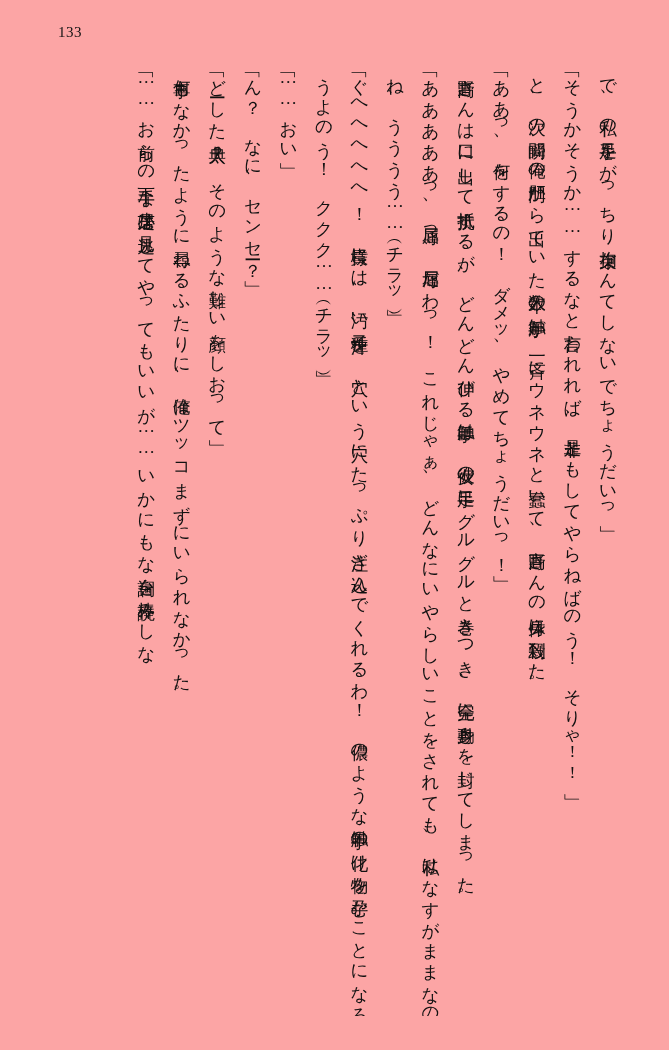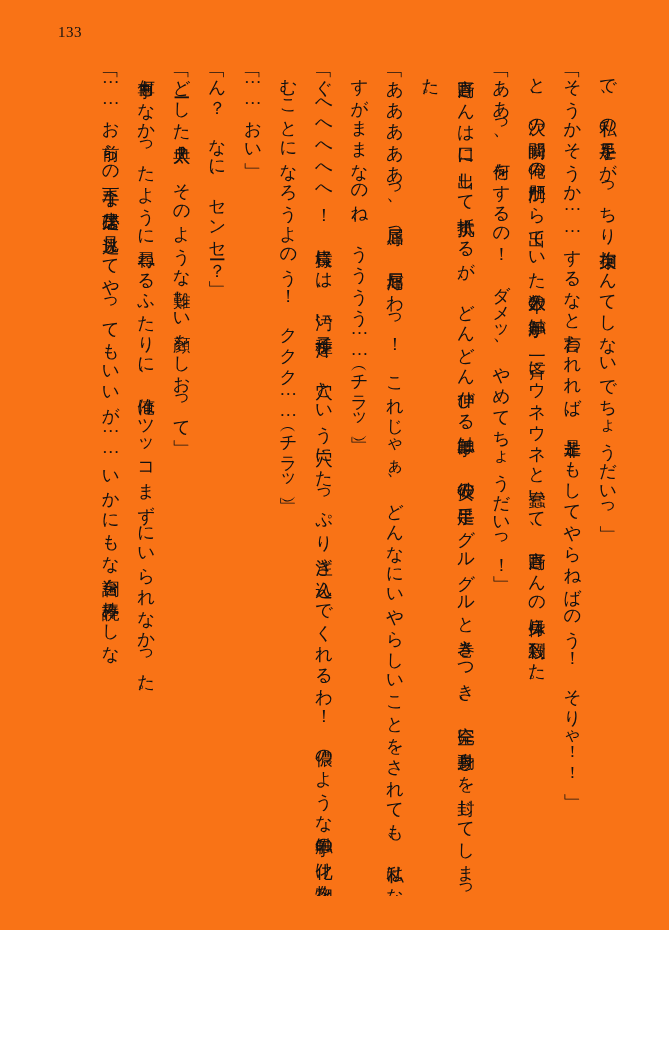--- a/index.html
+++ b/index.html
@@ -7,22 +7,22 @@
     padding: 0;
     background: #ffffff;
   }
   body {
     font-family: "Liberation Serif", "DejaVu Serif", serif;
     color: #111111;
   }
   .page {
     position: relative;
     width: 669px;
-    height: 930px;
-    background: #f97316;
+    height: 1050px;
+    background: #fca5a5;
     overflow: hidden;
     box-sizing: border-box;
   }
   .page-number {
     position: absolute;
     top: 24px;
     left: 58px;
     font-size: 15px;
     font-family: "Liberation Serif", "DejaVu Serif", serif;
     color: #111111;

